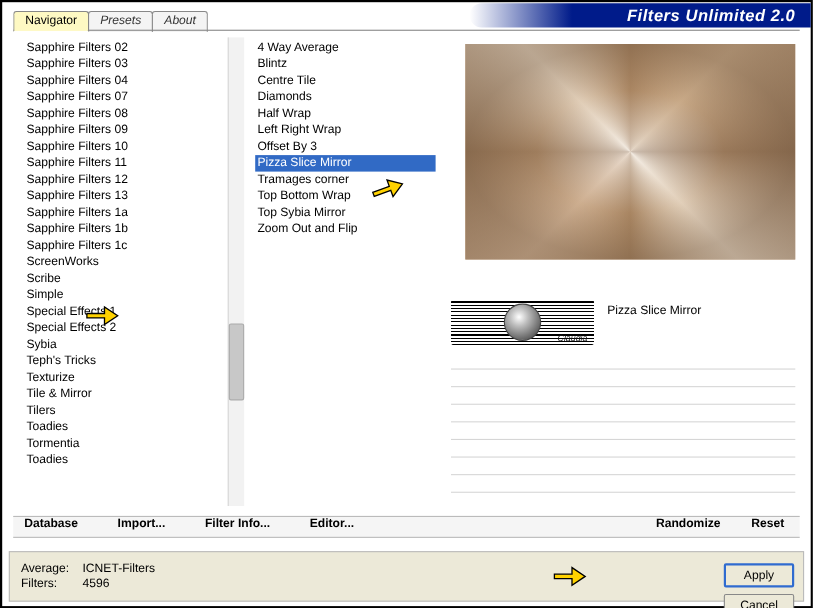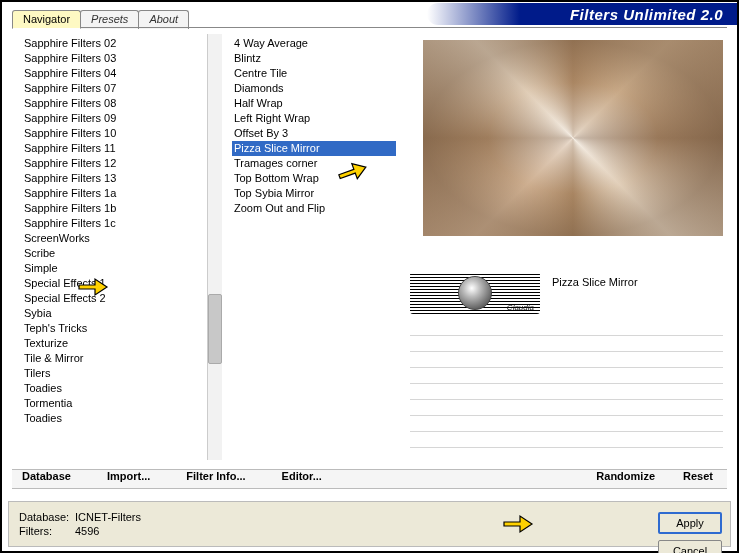--- a/index.html
+++ b/index.html
@@ -143,21 +143,21 @@
     <div class="tb">Import...</div>
     <div class="tb">Filter Info...</div>
     <div class="tb">Editor...</div>
     <div class="spacer"></div>
     <div class="tb" style="margin-right:28px;">Randomize</div>
     <div class="tb" style="margin-right:4px;">Reset</div>
   </div>
 
   <div class="statusbar">
     <div class="status-left">
-      <div><span class="lbl">Database:</span><span>ICNET-Filters</span></div>
+      <div><span class="lbl">Average:</span><span>ICNET-Filters</span></div>
       <div><span class="lbl">Filters:</span><span>4596</span></div>
     </div>
     <div class="btns">
       <div class="btn default">Apply</div>
       <div class="btn">Cancel</div>
       <div class="btn">Help</div>
     </div>
   </div>
 
   <div class="pointer" style="left:75px; top:271px;">

